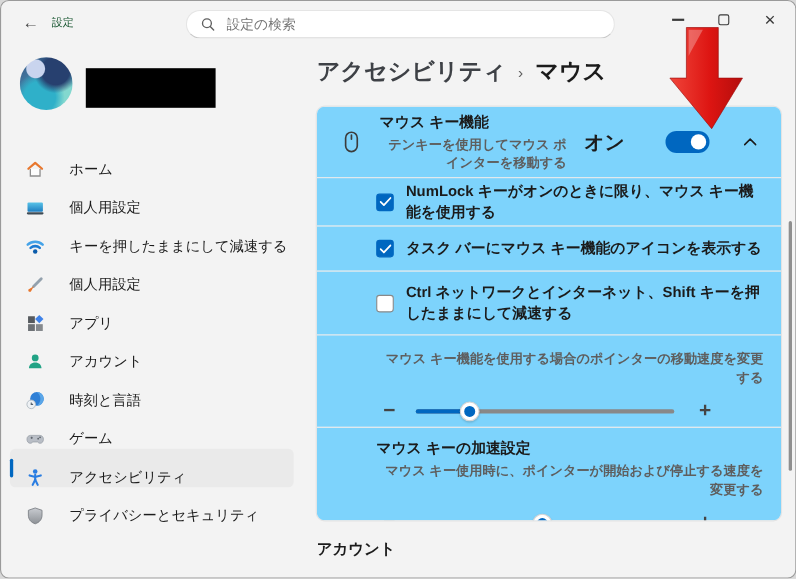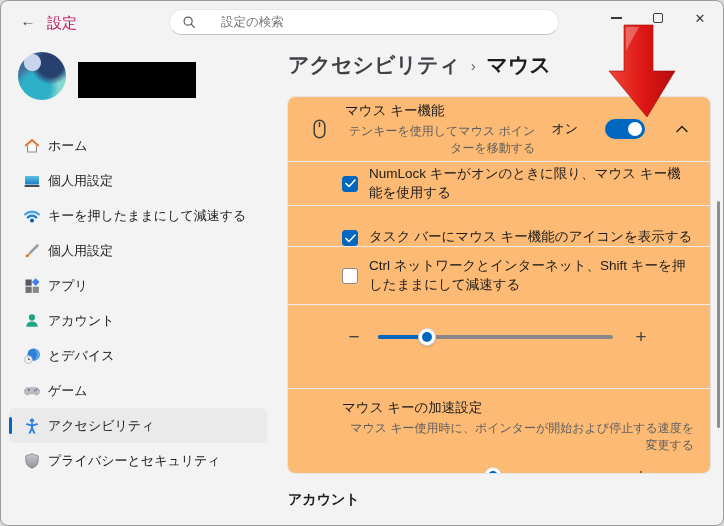--- a/index.html
+++ b/index.html
@@ -5,64 +5,64 @@
   html,body{margin:0;padding:0;background:#d8d8d8;}
   *{box-sizing:border-box;}
   #win{
     position:relative;width:724px;height:526px;background:#f3f3f3;
     border:1px solid #9a9a9a;border-radius:8px;overflow:hidden;
     font-family:"Liberation Sans",sans-serif;color:#1a1a1a;
   }
   
   .titlebar{position:absolute;left:0;top:0;width:100%;height:40px;}
   .back-btn{position:absolute;left:12px;top:6px;width:30px;height:26px;display:flex;align-items:center;justify-content:center;font-size:15px;color:#4a4a4a;border-radius:4px;cursor:pointer;}
-  .app-title{position:absolute;left:46px;top:13px;font-size:15px;color:#be185d;}
-  .searchbox{position:absolute;left:168px;top:8px;width:390px;height:26px;background:#fff;border:1px solid #e5e5e5;border-bottom:1px solid #c7c7c7;border-radius:14px;display:flex;align-items:center;padding:0 12px;gap:23px;}
+  .app-title{position:absolute;left:46px;top:13px;font-size:10px;color:#14532d;}
+  .searchbox{position:absolute;left:168px;top:8px;width:390px;height:26px;background:#fff;border:1px solid #e5e5e5;border-bottom:1px solid #c7c7c7;border-radius:14px;display:flex;align-items:center;padding:0 12px;gap:8px;}
   .searchbox input{border:none;outline:none;flex:1;font-size:12.5px;font-family:inherit;color:#1b1b1b;background:transparent;}
   .searchbox input::placeholder{color:#767676;}
   .wc-group{position:absolute;right:2px;top:0;height:38px;display:flex;}
   .wc{width:42px;height:34px;display:flex;align-items:center;justify-content:center;cursor:pointer;}
   .min-glyph{width:11px;height:1.4px;background:#3a3a3a;display:block;}
   .max-glyph{width:10px;height:10px;border:1.4px solid #3a3a3a;border-radius:2px;display:block;}
   .close-glyph{font-size:13px;color:#3a3a3a;}
   
   .avatar{position:absolute;left:17px;top:51px;width:48px;height:48px;border-radius:50%;
     background:
       radial-gradient(circle at 30% 22%, #c9d4ee 0 16%, rgba(0,0,0,0) 18%),
       radial-gradient(circle at 68% 26%, #27406f 0 26%, rgba(0,0,0,0) 42%),
       radial-gradient(circle at 38% 76%, #2fb0c9 0 30%, rgba(0,0,0,0) 48%),
       radial-gradient(circle at 75% 68%, #83d8cf 0 22%, rgba(0,0,0,0) 40%),
       linear-gradient(135deg,#3a5484,#4aa2c0 60%,#6cc9c4);}
   .name-redact{position:absolute;left:77px;top:61px;width:118px;height:36px;background:#000;}
   .nav{position:absolute;left:8px;top:127px;width:258px;}
-  .nav-item{position:relative;height:35px;display:flex;align-items:center;gap:7px;padding-left:13px;border-radius:5px;cursor:pointer;}
+  .nav-item{position:relative;height:35px;display:flex;align-items:flex-end;gap:22px;padding-left:13px;border-radius:5px;cursor:pointer;}
   .nav-item.selected{background:#eaeaea;}
   .nav-item.selected .sel-pill{position:absolute;left:0;top:9px;width:3px;height:17px;border-radius:2px;background:#0067c0;}
   .nicon{width:19px;height:19px;display:flex;align-items:center;justify-content:center;flex:0 0 19px;}
   .nlabel{font-size:13px;color:#1c1c1c;white-space:nowrap;}
   
   .breadcrumb{position:absolute;left:287px;top:50px;display:flex;align-items:center;gap:11px;}
   .bc-parent{font-size:21px;font-weight:700;color:#3e4146;}
   .bc-sep{font-size:14px;color:#606060;padding-top:2px;}
   .bc-current{font-size:21px;font-weight:700;color:#1b1b1b;}
   .card{position:absolute;left:286px;top:95px;width:424px;background:#fbfbfb;border:1px solid #e3e3e3;border-radius:8px;overflow:hidden;}
-  .crow{border-top:1px solid #ececec;background:#fdba74;}
+  .crow{border-top:1px solid #ececec;background:#7dd3fc;font-weight:bold;}
   .crow:first-child{border-top:none;}
   .row-main{height:64px;display:flex;align-items:center;padding:0 15px 0 22px;gap:16px;cursor:pointer;}
   .row-main .titles{flex:1;min-width:0;}
   .ctitle{font-size:13.5px;color:#1b1b1b;}
   .cdesc{font-size:12px;color:#5e5e5e;margin-top:3px;text-align:right;}
-  .state-label{font-size:13px;color:#1b1b1b;margin-right:11px;}
+  .state-label{font-size:18px;color:#1b1b1b;margin-right:21px;}
   .toggle{position:relative;width:40px;height:20px;border-radius:10px;background:#8a8a8a;cursor:pointer;flex:0 0 40px;}
   .toggle.on{background:#0067c0;}
   .toggle .knob{position:absolute;top:3px;left:3px;width:14px;height:14px;border-radius:50%;background:#fff;transition:left .1s;}
   .toggle.on .knob{left:23px;}
   .chev-btn{width:26px;height:26px;display:flex;align-items:center;justify-content:center;margin-left:8px;cursor:pointer;border-radius:4px;}
   .row-cb{display:flex;align-items:center;gap:11px;padding:0 16px 0 54px;cursor:pointer;}
-  .row-cb.h44{height:44px;} .row-cb.h41{height:41px;align-items:flex-end;} .row-cb.h58{height:58px;}
+  .row-cb.h44{height:44px;} .row-cb.h41{height:41px;} .row-cb.h58{height:58px;}
   .cb{width:16px;height:16px;border-radius:3px;border:1px solid #898989;background:#fff;flex:0 0 16px;display:flex;align-items:center;justify-content:center;cursor:pointer;}
   .cb.checked{background:#0067c0;border-color:#0067c0;}
   .cb svg{display:none;}
   .cb.checked svg{display:block;}
   .cb-label{font-size:13.5px;color:#1b1b1b;line-height:1.35;}
   .row-cb.h58 .cb-label{max-width:338px;}
   .row-slider{padding:10px 16px 14px 54px;}
   .row-slider.h84{height:84px;} .row-slider.h85{height:85px;}
   .slider-line{display:flex;align-items:center;margin-top:12px;height:20px;}
   .sbtn{width:24px;text-align:center;font-size:19px;color:#444;cursor:pointer;line-height:20px;}
@@ -178,21 +178,21 @@
     </div>
     <div class="nav-item">
       <span class="nicon">
           <svg width="18" height="18" viewBox="0 0 18 18">
             <circle cx="10.6" cy="7.6" r="6.2" fill="#2e7fd6"></circle>
             <path d="M10.6 1.4a6.2 6.2 0 0 1 0 12.4c2-1.6 3.1-3.8 3.1-6.2s-1.1-4.6-3.1-6.2z" fill="#5aa6e8"></path>
             <circle cx="5.4" cy="12.6" r="3.9" fill="#eef1f4" stroke="#aeb8c0" stroke-width="0.8"></circle>
             <path d="M5.4 10.8v1.8h1.7" fill="none" stroke="#52606c" stroke-width="1"></path>
           </svg>
         </span>
-      <span class="nlabel">とデバイス</span>
+      <span class="nlabel">時刻と言語</span>
     </div>
     <div class="nav-item">
       <span class="nicon">
           <svg width="18" height="18" viewBox="0 0 18 18">
             <path d="M4.8 5.8h8.4c2 0 3.3 1.5 3.3 3.5 0 2.1-1.3 3.7-3 3.7-1 0-1.7-.5-2.3-1.2H6.8c-.6.7-1.3 1.2-2.3 1.2-1.7 0-3-1.6-3-3.7 0-2 1.3-3.5 3.3-3.5z" fill="#b9bec6" stroke="#9aa0a8" stroke-width="0.7"></path>
             <path d="M5.2 8h1.2M5.8 7.4v1.2" stroke="#5c6269" stroke-width="0.9" stroke-linecap="round"></path>
             <circle cx="11.7" cy="8.8" r="0.8" fill="#5c6269"></circle>
             <circle cx="13.4" cy="7.6" r="0.8" fill="#5c6269"></circle>
           </svg>
         </span>
@@ -276,20 +276,21 @@
           </svg>
         </span>
       <span class="cb-label">タスク バーにマウス キー機能のアイコンを表示する</span>
     </div>
     <div class="crow row-cb h58">
       <span class="cb"></span>
       <span class="cb-label">Ctrl ネットワークとインターネット、Shift キーを押したままにして減速する</span>
     </div>
 
     <div class="crow row-slider h84">
+      <div class="cdesc">マウス キー機能を使用する場合のポインターの移動速度を変更する</div>
       <div class="slider-line">
         <span class="sbtn">−</span>
         <div class="slider">
           <span class="track"></span>
           <span class="fill" style="width: 21%;"></span>
           <span class="thumb" style="left: 21%;"></span>
         </div>
         <span class="sbtn plus">+</span>
       </div>
     </div>

